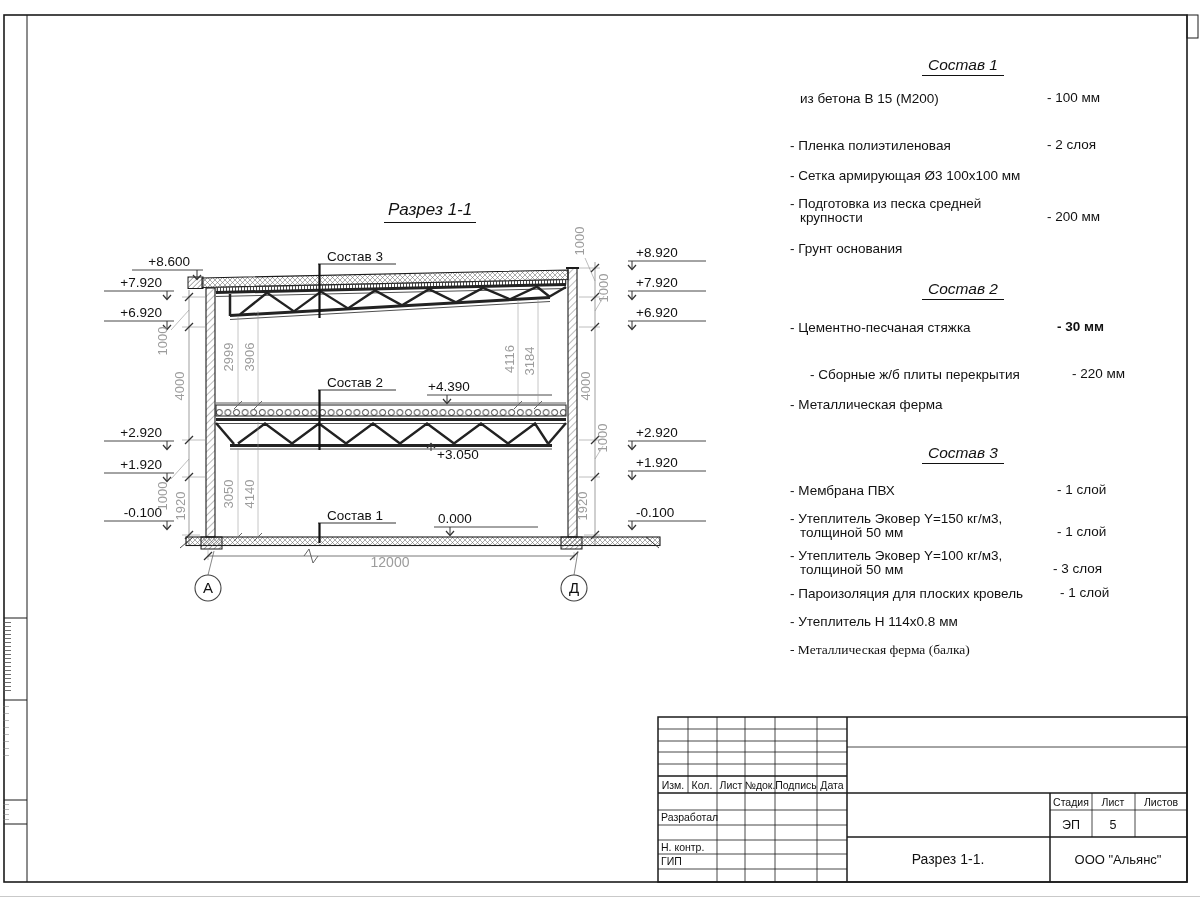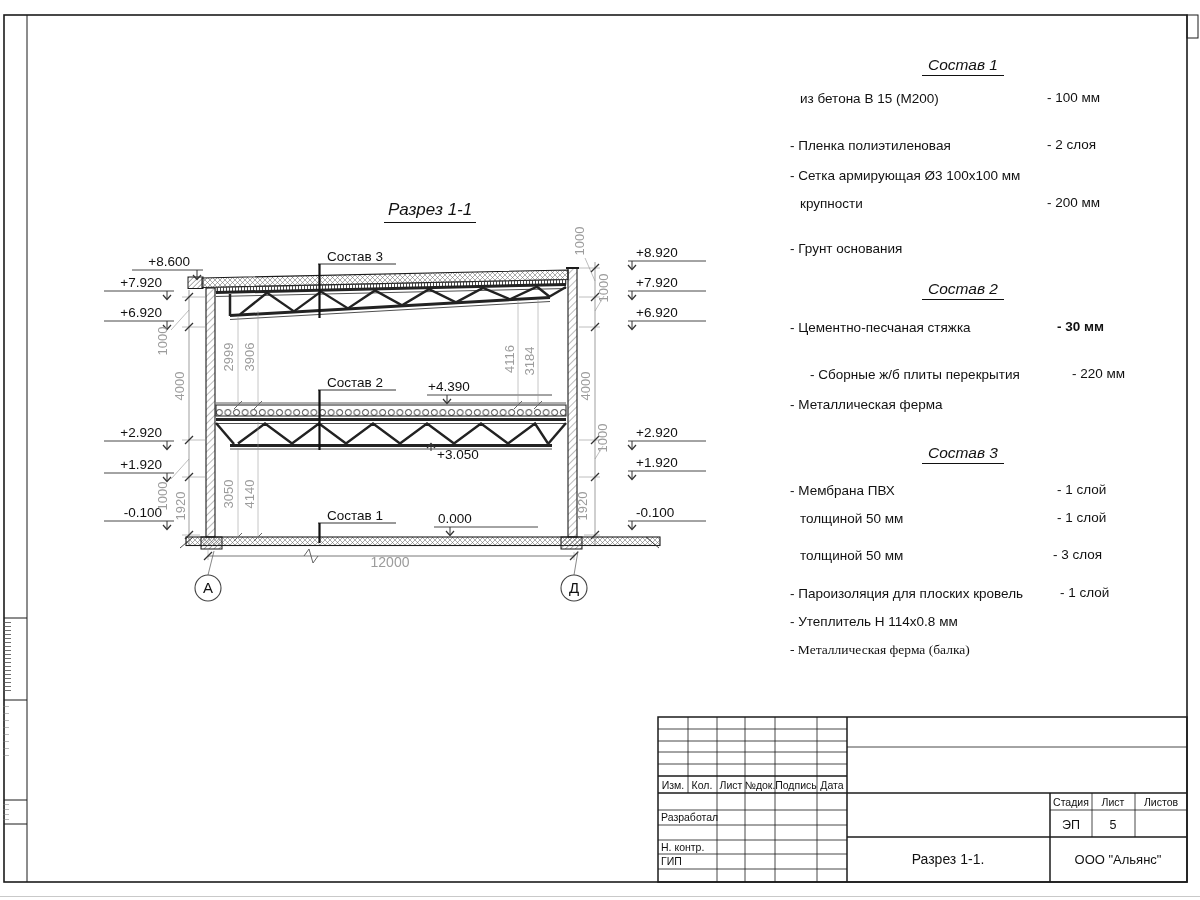--- a/index.html
+++ b/index.html
@@ -376,20 +376,21 @@
       <span class="v">- 100 мм</span>
     </div>
     <div class="item" style="top:89px;">
       <div class="l1">- Пленка полиэтиленовая</div>
       <span class="v">-  2 слоя</span>
     </div>
     <div class="item" style="top:119px;">
       <div class="l1">- Сетка армирующая Ø3 100х100 мм</div>
     </div>
     <div class="item" style="top:147px;">
+      <div class="l1">- Подготовка из песка средней</div>
       <div class="l2">крупности</div>
       <span class="v">- 200 мм</span>
     </div>
     <div class="item" style="top:192px;">
       <div class="l1">- Грунт основания</div>
     </div>
 
     <div class="comp-h" style="top:232px;"><span>Состав 2</span></div>
     <div class="item" style="top:271px;">
       <div class="l1">- Цементно-песчаная стяжка</div>
@@ -402,24 +403,26 @@
     <div class="item" style="top:348px;">
       <div class="l1">- Металлическая ферма</div>
     </div>
 
     <div class="comp-h" style="top:396px;"><span>Состав 3</span></div>
     <div class="item" style="top:434px;">
       <div class="l1">- Мембрана ПВХ</div>
       <span class="v" style="left:267px;">- 1 слой</span>
     </div>
     <div class="item" style="top:462px;">
+      <div class="l1">- Утеплитель Эковер Y=150 кг/м3,</div>
       <div class="l2">толщиной 50 мм</div>
       <span class="v" style="left:267px;">- 1 слой</span>
     </div>
     <div class="item" style="top:499px;">
+      <div class="l1">- Утеплитель Эковер Y=100 кг/м3,</div>
       <div class="l2">толщиной 50 мм</div>
       <span class="v" style="left:263px;margin-top:36px;">- 3 слоя</span>
     </div>
     <div class="item" style="top:537px;">
       <div class="l1">- Пароизоляция для плоских кровель</div>
       <span class="v" style="left:270px;">- 1 слой</span>
     </div>
     <div class="item" style="top:565px;">
       <div class="l1">- Утеплитель Н 114х0.8 мм</div>
     </div>

